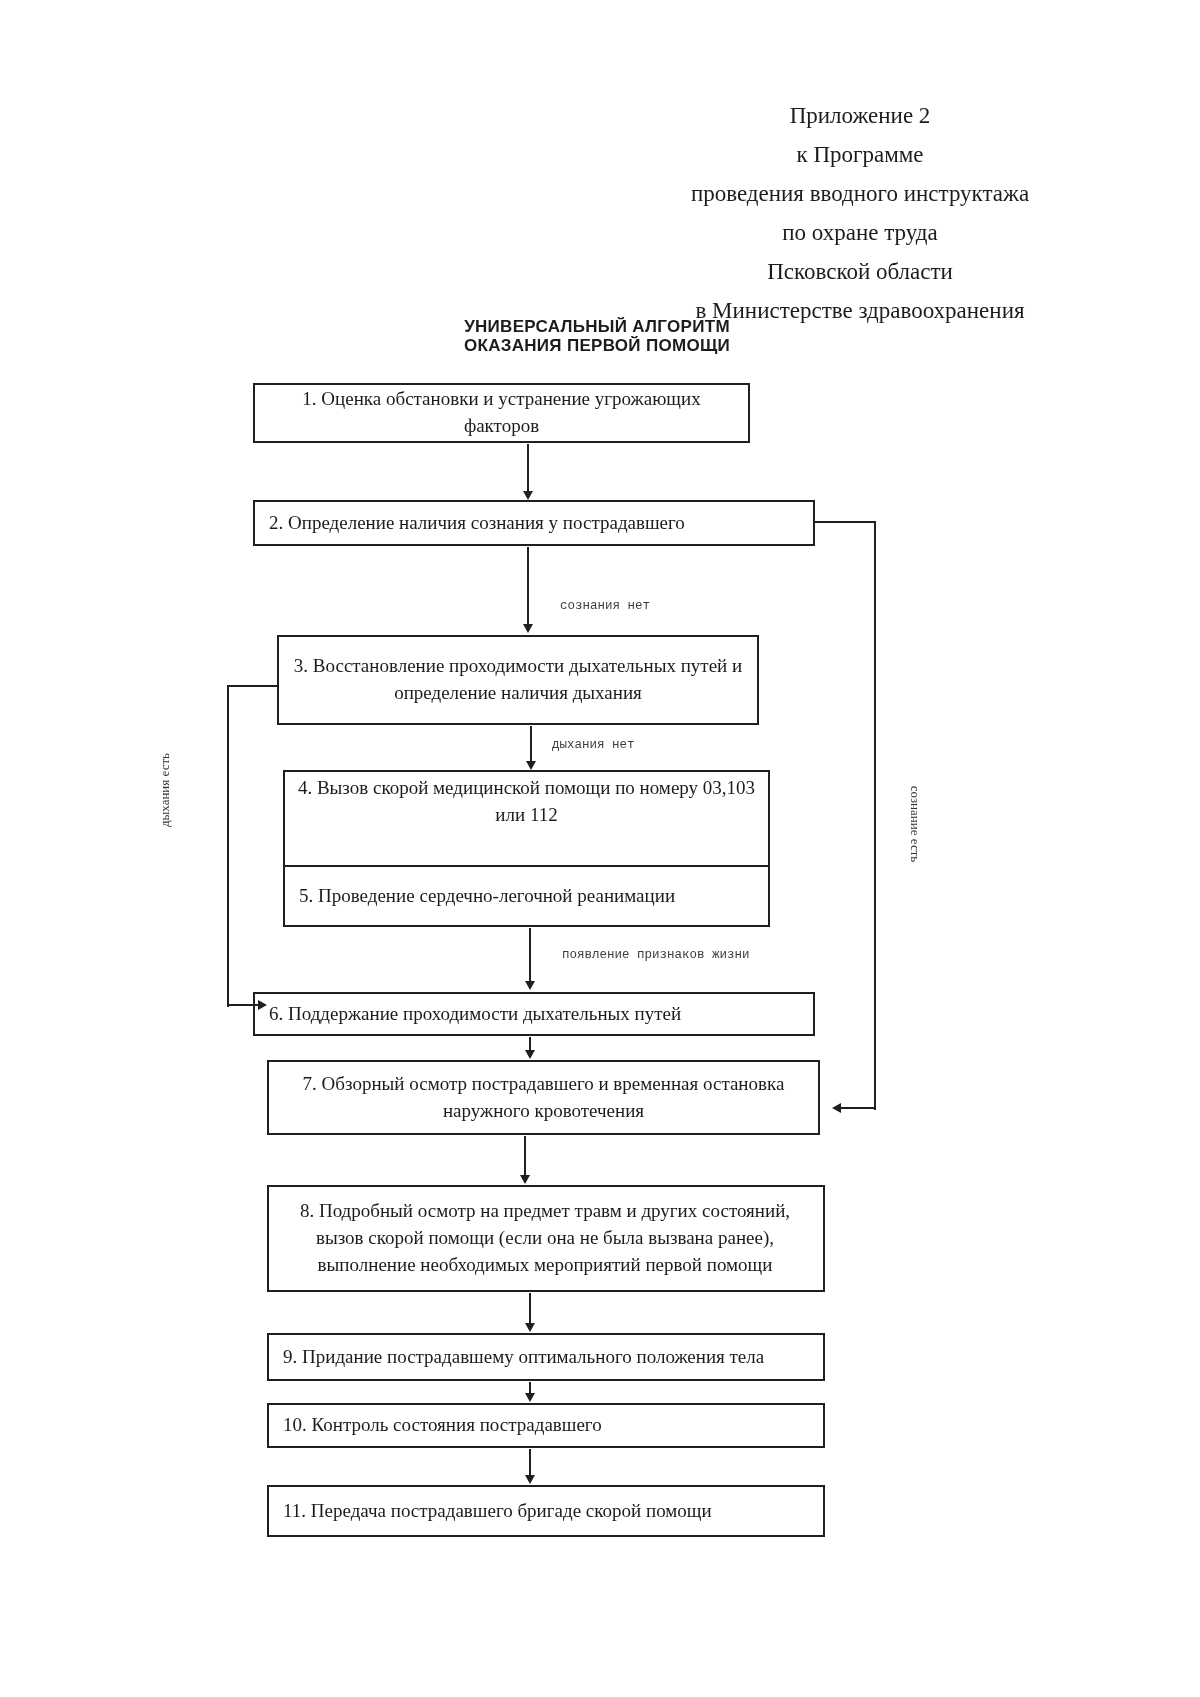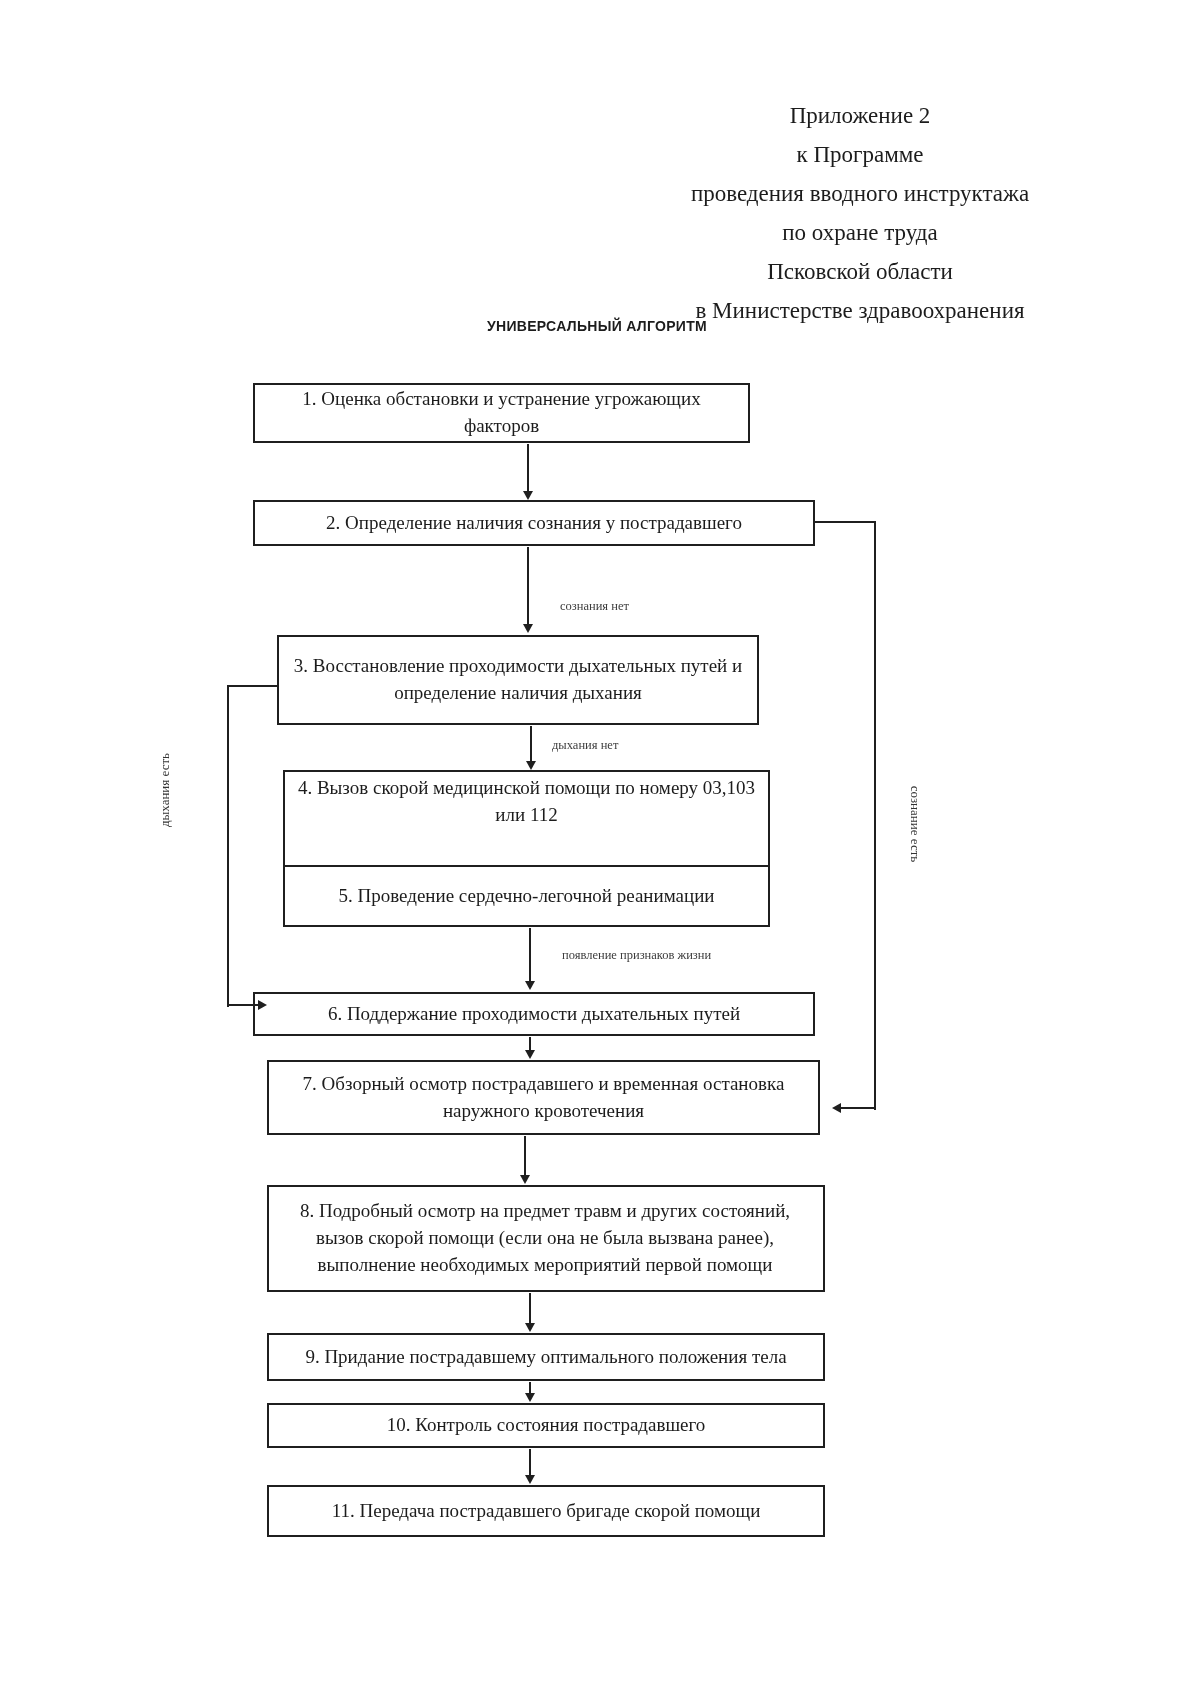--- a/index.html
+++ b/index.html
@@ -9,25 +9,25 @@
     font-family:"Liberation Serif", serif; color:#1c1c1c;
   }
 
   
   .appendix { position:absolute; left:600px; top:96px; width:520px;
     text-align:center; font-size:23px; line-height:39px; }
 
   
   .dtitle { position:absolute; left:337px; top:317px; width:520px;
     text-align:center; font-family:"Liberation Sans", sans-serif;
-    font-weight:bold; font-size:14px; line-height:19px; letter-spacing:.3px; }
+    font-weight:bold; font-size:17px; line-height:19px; letter-spacing:.3px; }
 
   
   .node { position:absolute; box-sizing:border-box; border:2px solid #1f1f1f;
-    display:flex; align-items:center; justify-content:center; text-align:center;
+    display:flex; align-items:center; justify-content:flex-start; text-align:center;
     font-size:19px; line-height:1.42; padding:2px 14px; background:#fff; }
   .n1  { left:253px; top:383px;  width:497px; height:60px; }
   .n2  { left:253px; top:500px;  width:562px; height:46px; }
   .n3  { left:277px; top:635px;  width:482px; height:90px; }
   .n4  { left:283px; top:770px;  width:487px; height:97px; align-items:flex-start; padding:3px 4px 2px; }
   .n5  { left:283px; top:865px;  width:487px; height:62px; }
   .n6  { left:253px; top:992px;  width:562px; height:44px; }
   .n7  { left:267px; top:1060px; width:553px; height:75px; }
   .n8  { left:267px; top:1185px; width:558px; height:107px;padding-left:12px; }
   .n9  { left:267px; top:1333px; width:558px; height:48px; }
@@ -59,21 +59,21 @@
   .ha-right { left:229px; top:1004px; width:29px; }
   .ha-right::after { content:""; position:absolute; right:-9px; top:-4px;
     border-top:5px solid transparent; border-bottom:5px solid transparent;
     border-left:9px solid #1f1f1f; }
   .ha-left { left:841px; top:1107px; width:34px; }
   .ha-left::before { content:""; position:absolute; left:-9px; top:-4px;
     border-top:5px solid transparent; border-bottom:5px solid transparent;
     border-right:9px solid #1f1f1f; }
 
   
-  .elabel { position:absolute; font-size:12.5px; color:#3d3d3d; white-space:nowrap; }
+  .elabel { position:absolute; font-size:12.5px; color:#3d3d3d; white-space:nowrap;font-family:Liberation Mono, monospace; }
   .lab-consc-no { left:560px; top:599px; }
   .lab-breath-no { left:552px; top:738px; }
   .lab-signs { left:562px; top:948px; }
 
   
   .vlabel { position:absolute; width:140px; text-align:center;
     font-size:13px; color:#333; white-space:nowrap; }
   .vlab-left  { left:95px;  top:782px; transform:rotate(-90deg); }
   .vlab-right { left:845px; top:816px; transform:rotate(90deg); }
 </style>
@@ -86,20 +86,21 @@
     <div>Приложение 2</div>
     <div>к Программе</div>
     <div>проведения вводного инструктажа</div>
     <div>по охране труда</div>
     <div>Псковской области</div>
     <div>в Министерстве здравоохранения</div>
   </div>
 
   <div class="dtitle">
     <div>УНИВЕРСАЛЬНЫЙ АЛГОРИТМ</div>
+    <div>ОКАЗАНИЯ ПЕРВОЙ ПОМОЩИ</div>
   </div>
 
   <div class="node n1">
       <span>1. Оценка обстановки и устранение угрожающих факторов</span>
     </div>
   <div class="node n2">
       <span>2. Определение наличия сознания у пострадавшего</span>
     </div>
   <div class="node n3">
       <span>3. Восстановление проходимости дыхательных путей и определение наличия дыхания</span>

